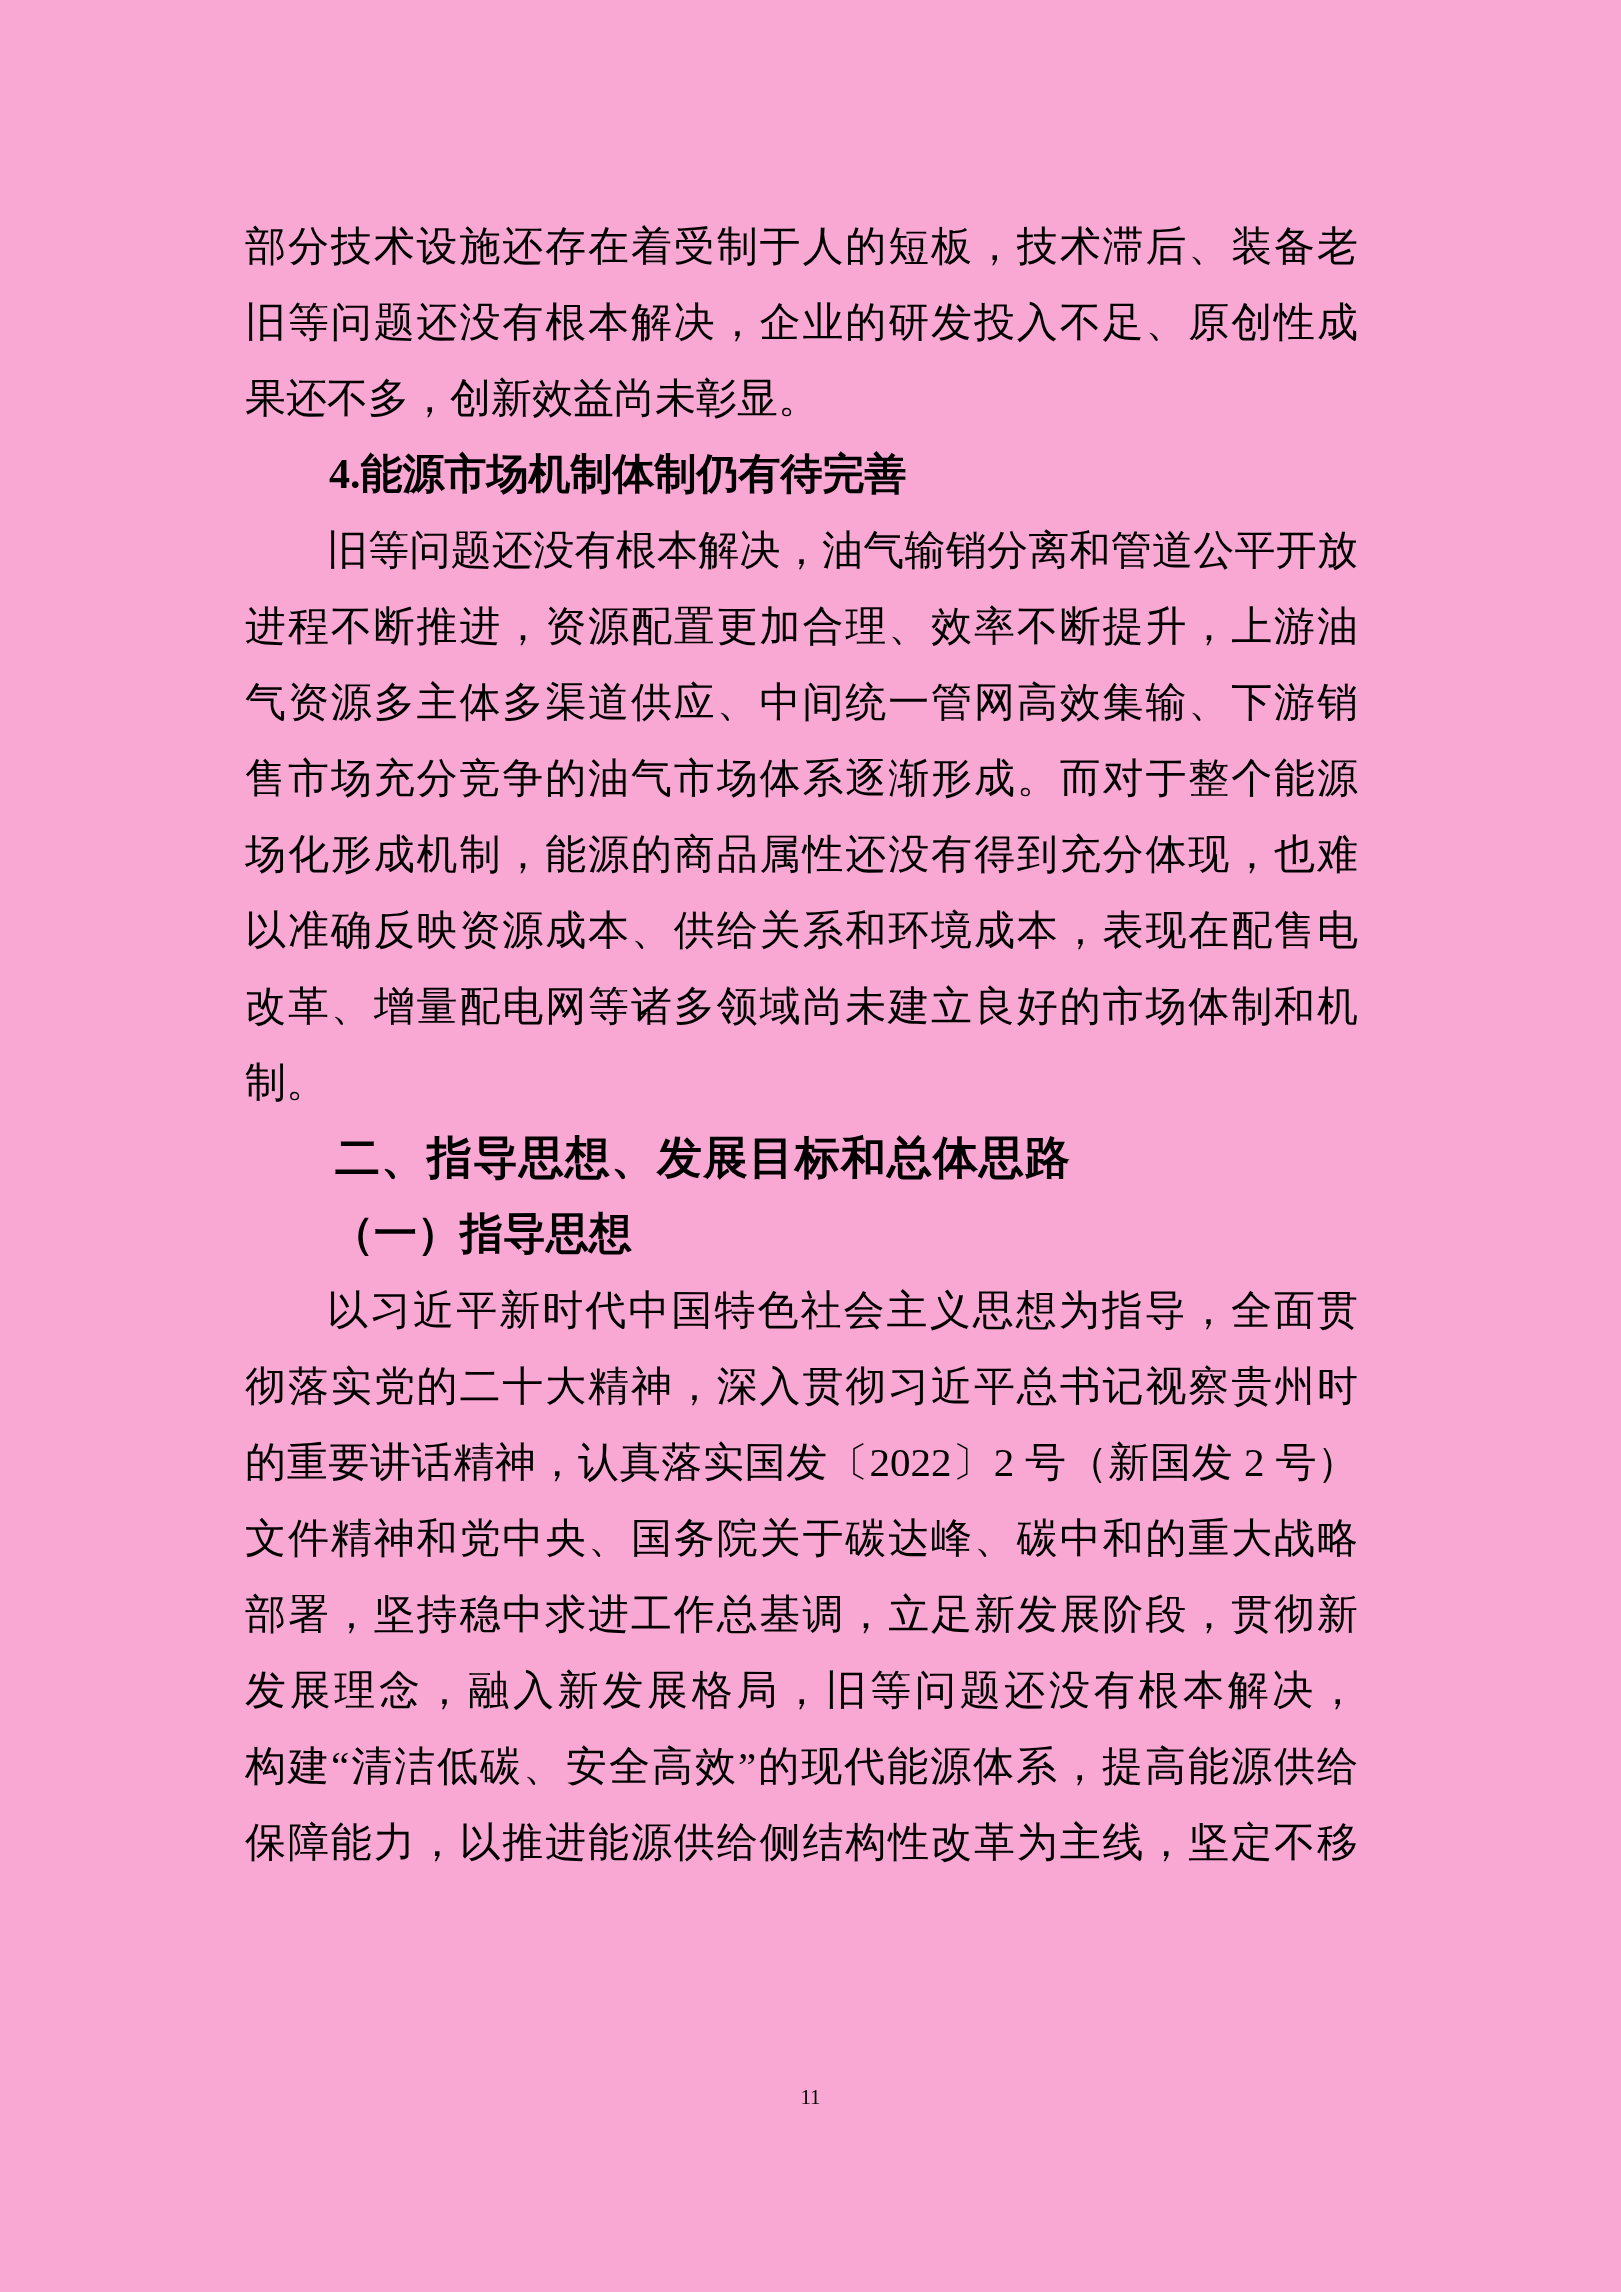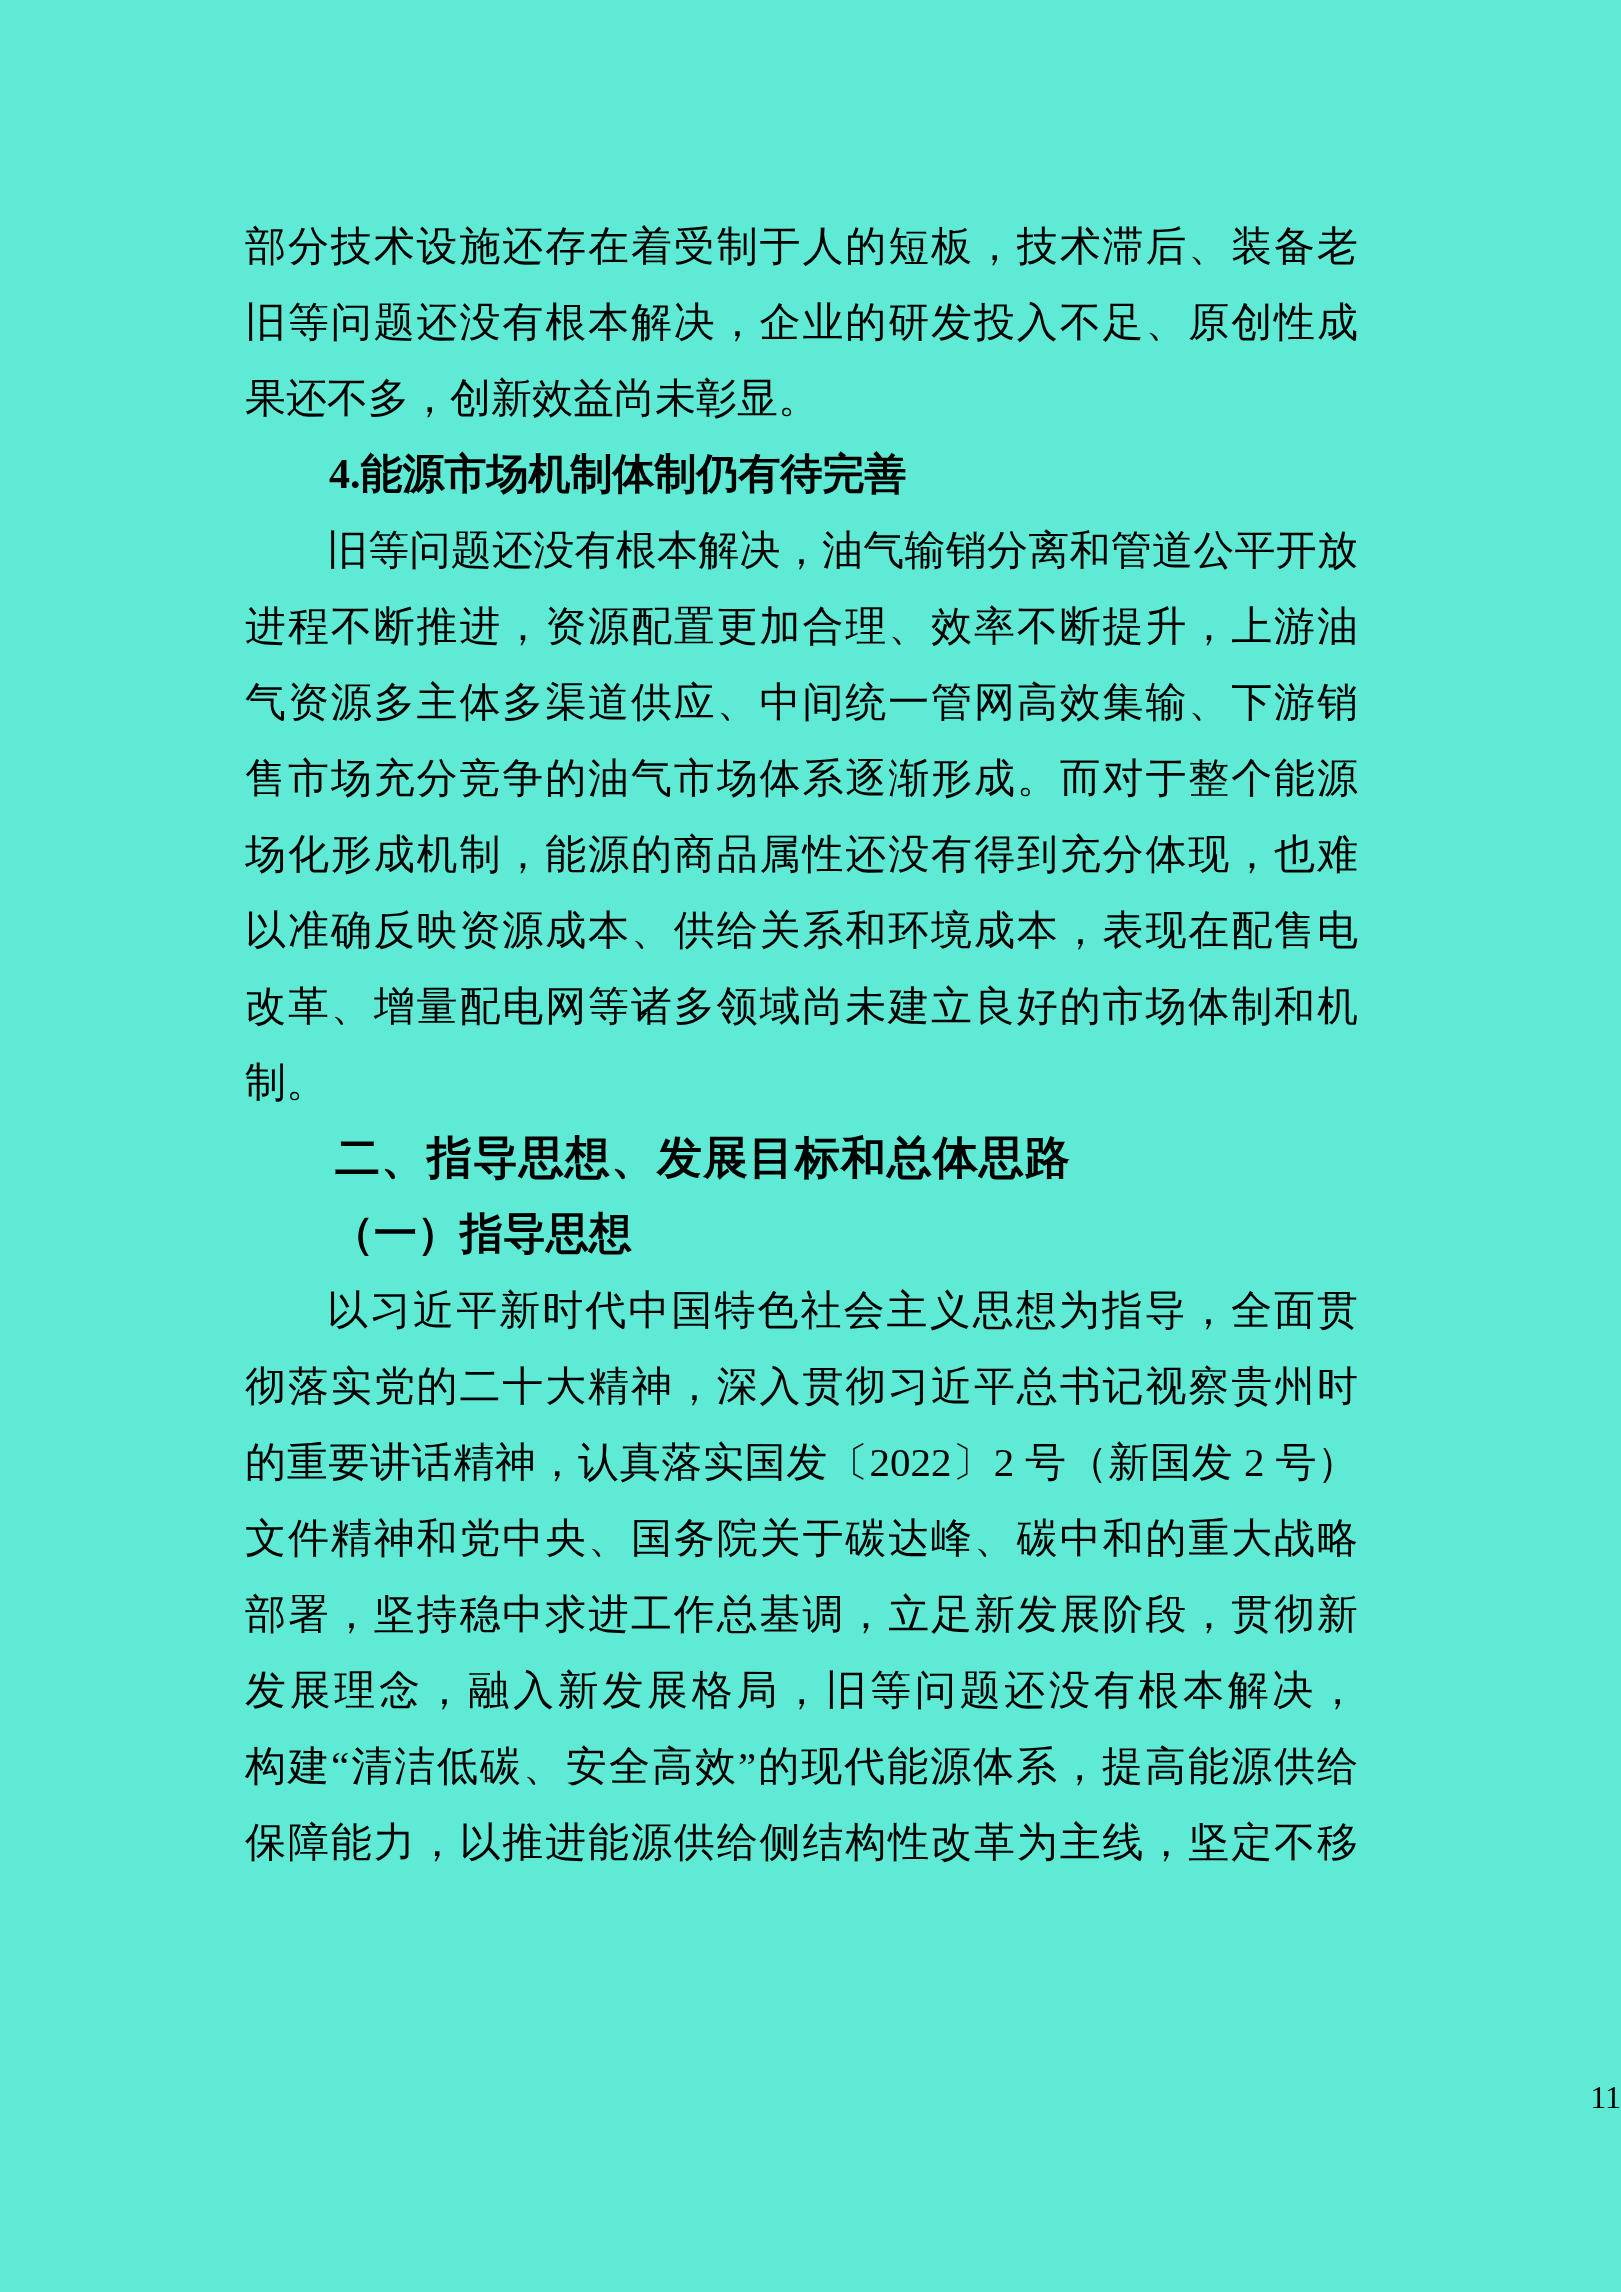--- a/index.html
+++ b/index.html
@@ -4,21 +4,21 @@
 <style>
   html, body {
     margin: 0;
     padding: 0;
     background: #ffffff;
   }
   .page {
     position: relative;
     width: 1621px;
     height: 2293px;
-    background: #5eead4;
+    background: #f9a8d4;
     color: #000000;
     overflow: hidden;
     font-family: "Liberation Serif", serif;
   }
   .textblock {
     position: absolute;
     left: 245px;
     top: 208px;
     width: 1113px;
     font-size: 41px;
@@ -58,22 +58,22 @@
     font-weight: bold;
     text-indent: 2em;
     font-size: 43px;
     font-family: "Liberation Serif", serif;
   }
   .footer {
     position: absolute;
     top: 2080px;
     left: 0;
     width: 100%;
-    text-align: right;
-    font-size: 32px;
+    text-align: center;
+    font-size: 21px;
     line-height: 35px;
     font-family: "Liberation Serif", serif;
     color: #000000;
   }
 </style>
 </head>
 <body>
 
 <div class="page">
 

